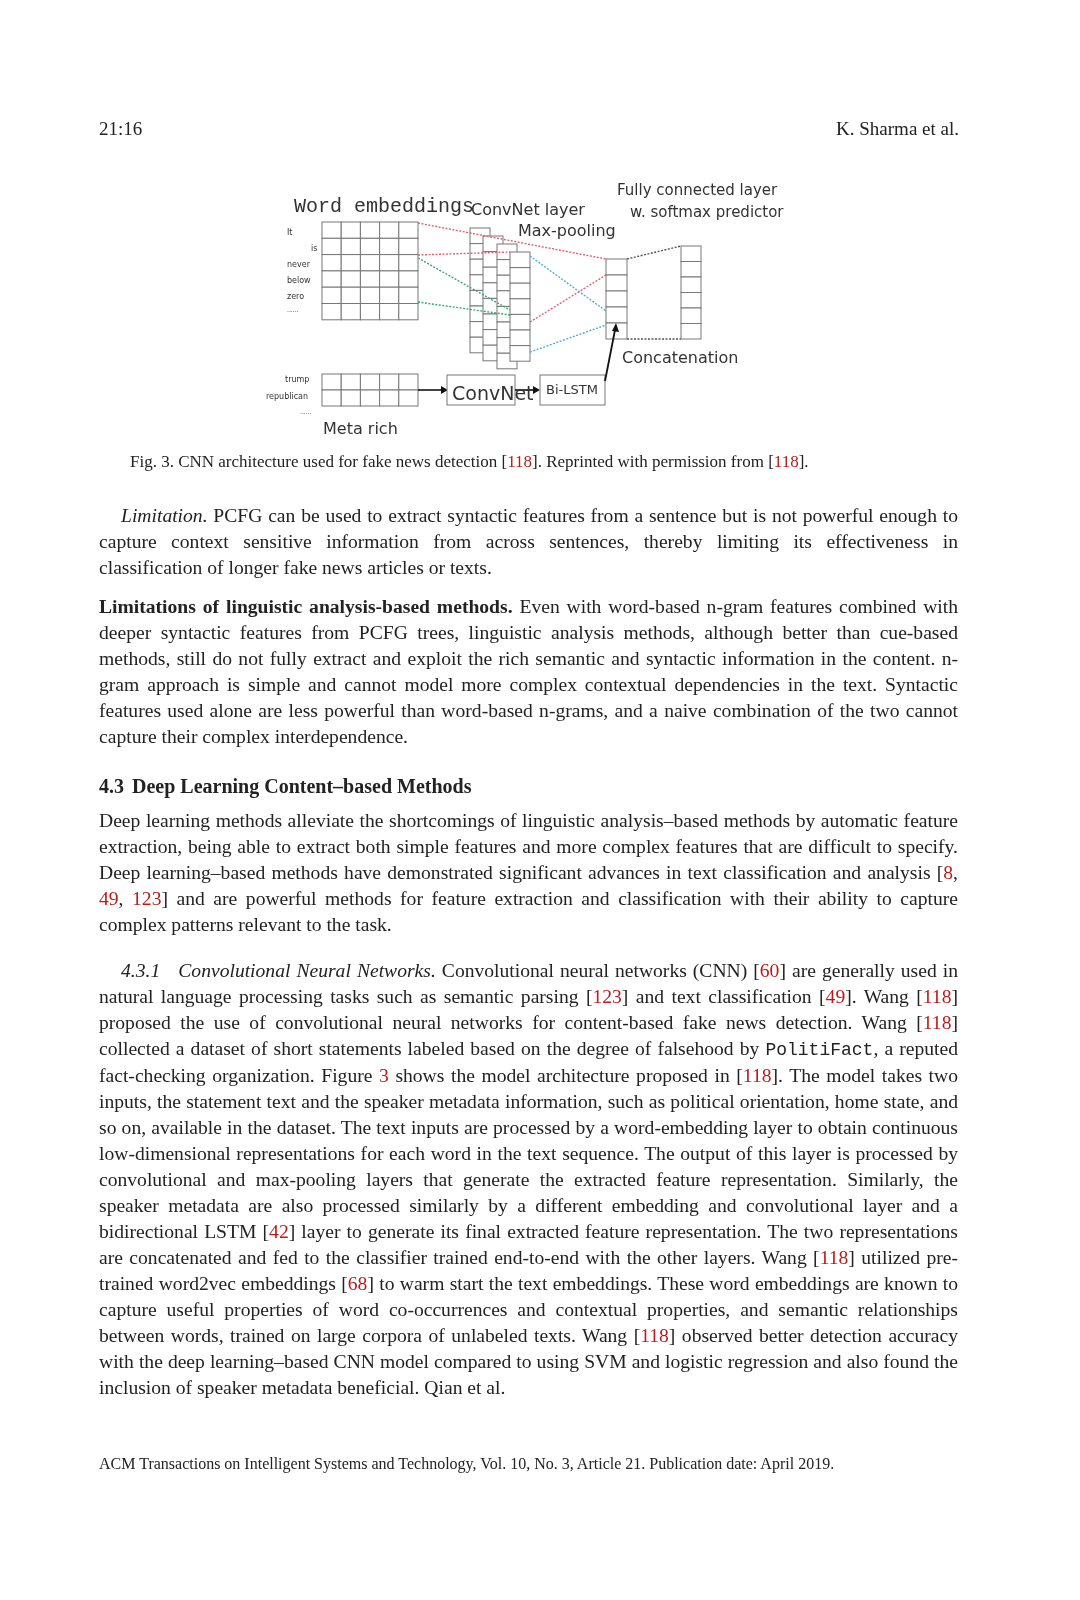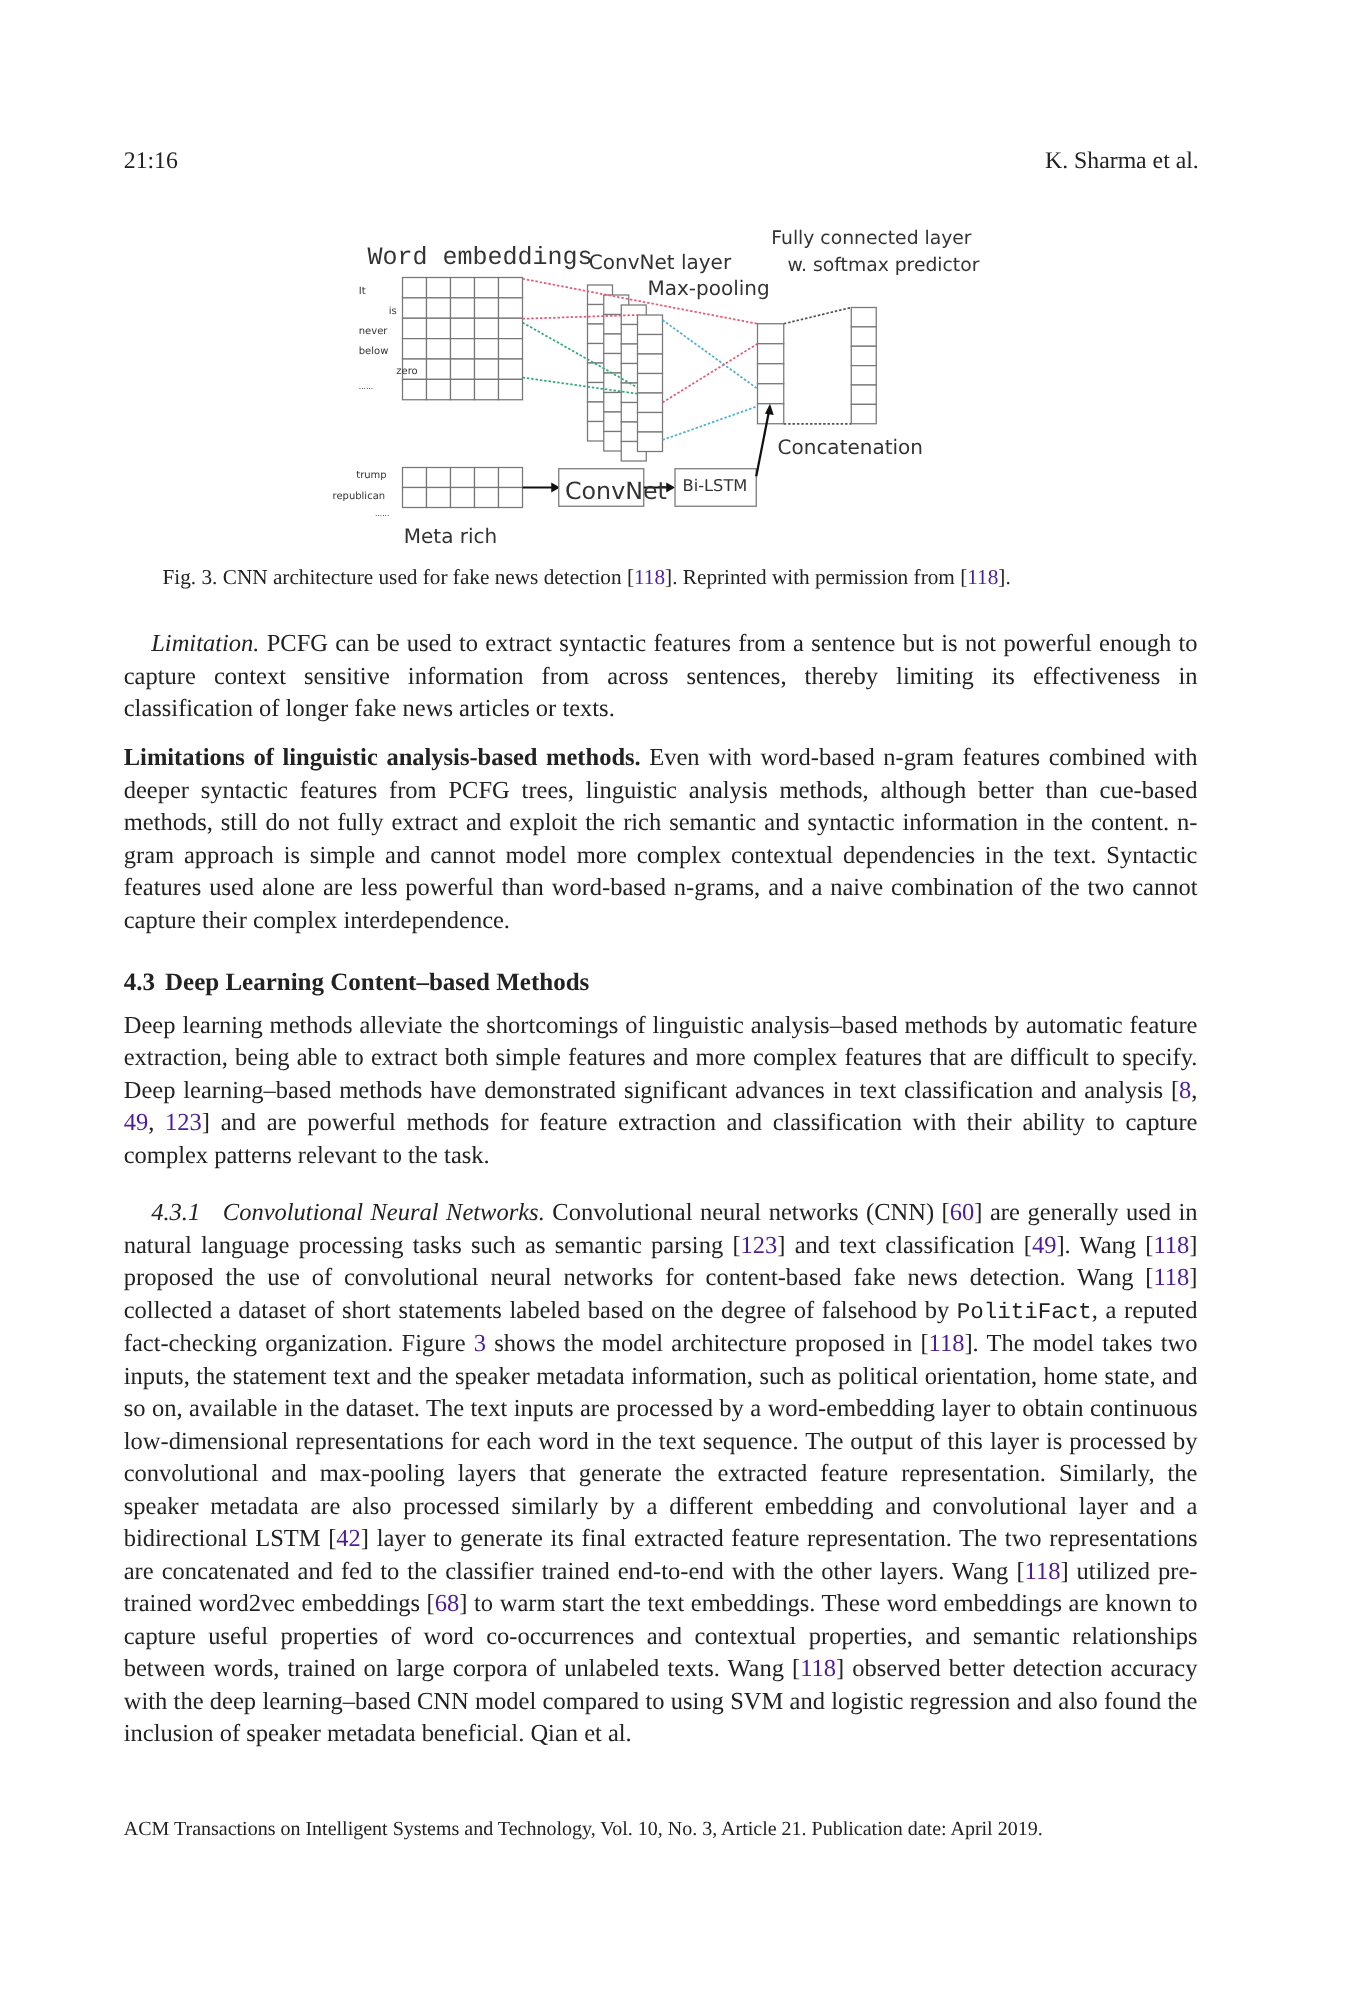--- a/index.html
+++ b/index.html
@@ -3,21 +3,21 @@
 <meta charset="utf-8">
 <style>
   html, body { margin: 0; padding: 0; background: #ffffff; }
   body { width: 1080px; height: 1600px; position: relative; overflow: hidden;
          font-family: "Liberation Serif", "DejaVu Serif", serif; color: #222; }
   .header-left { position: absolute; left: 99px; top: 118px; font-size: 19px; font-family: "Liberation Serif", serif; }
   .header-right { position: absolute; right: 121px; top: 118px; font-size: 19px; font-family: "Liberation Serif", serif; }
   .figure { position: absolute; left: 0; top: 170px; width: 1080px; height: 280px; }
   .fig-label { position: absolute; font-family: "DejaVu Sans", sans-serif; color: #333; white-space: nowrap; }
   .caption { position: absolute; left: 130px; top: 452px; font-size: 17px; white-space: nowrap; color: #222; }
-  .ref { color: #4c1d95; }
+  .ref { color: #b91c1c; }
   .body-text { position: absolute; left: 99px; width: 859px; font-size: 19.6px; line-height: 26px; text-align: justify; }
   .para { margin: 0; }
   .indent { text-indent: 22px; }
   .bold { font-weight: bold; }
   .ital { font-style: italic; }
   .mono { font-family: "Liberation Mono", monospace; font-size: 18px; }
   .section-title { position: absolute; left: 99px; top: 775px; font-size: 20px; font-weight: bold; }
   .section-title .num { margin-right: 8px; }
   .footer { position: absolute; left: 99px; top: 1455px; font-size: 16px; white-space: nowrap; }
 </style>
@@ -151,21 +151,21 @@
   <div class="fig-label" style="left:630px;top:33px;font-size:15px;">w. softmax predictor</div>
   <div class="fig-label" style="left:622px;top:178px;font-size:16px;">Concatenation</div>
   <div class="fig-label" style="left:323px;top:249px;font-size:16px;">Meta rich</div>
   <div class="fig-label" style="left:452px;top:212px;font-size:19px;">ConvNet</div>
   <div class="fig-label" style="left:546px;top:212px;font-size:13px;">Bi-LSTM</div>
 
   <div class="fig-label" style="left:287px;top:58px;font-size:8px;">It</div>
   <div class="fig-label" style="left:298px;top:74px;font-size:8px;margin-left:13px;">is</div>
   <div class="fig-label" style="left:287px;top:90px;font-size:8px;">never</div>
   <div class="fig-label" style="left:287px;top:106px;font-size:8px;">below</div>
-  <div class="fig-label" style="left:287px;top:122px;font-size:8px;margin-left:30px;">zero</div>
+  <div class="fig-label" style="left:287px;top:122px;font-size:8px;">zero</div>
   <div class="fig-label" style="left:287px;top:136px;font-size:6px;">......</div>
 
   <div class="fig-label" style="left:285px;top:205px;font-size:8px;">trump</div>
   <div class="fig-label" style="left:266px;top:222px;font-size:8px;">republican</div>
   <div class="fig-label" style="left:300px;top:238px;font-size:6px;">......</div>
 </div>
 
 <div class="caption"><span>Fig. 3.  CNN architecture used for fake news detection [</span><span class="ref">118</span><span>]. Reprinted with permission from [</span><span class="ref">118</span><span>].</span></div>
 
 <div class="body-text" style="top:503px;">

